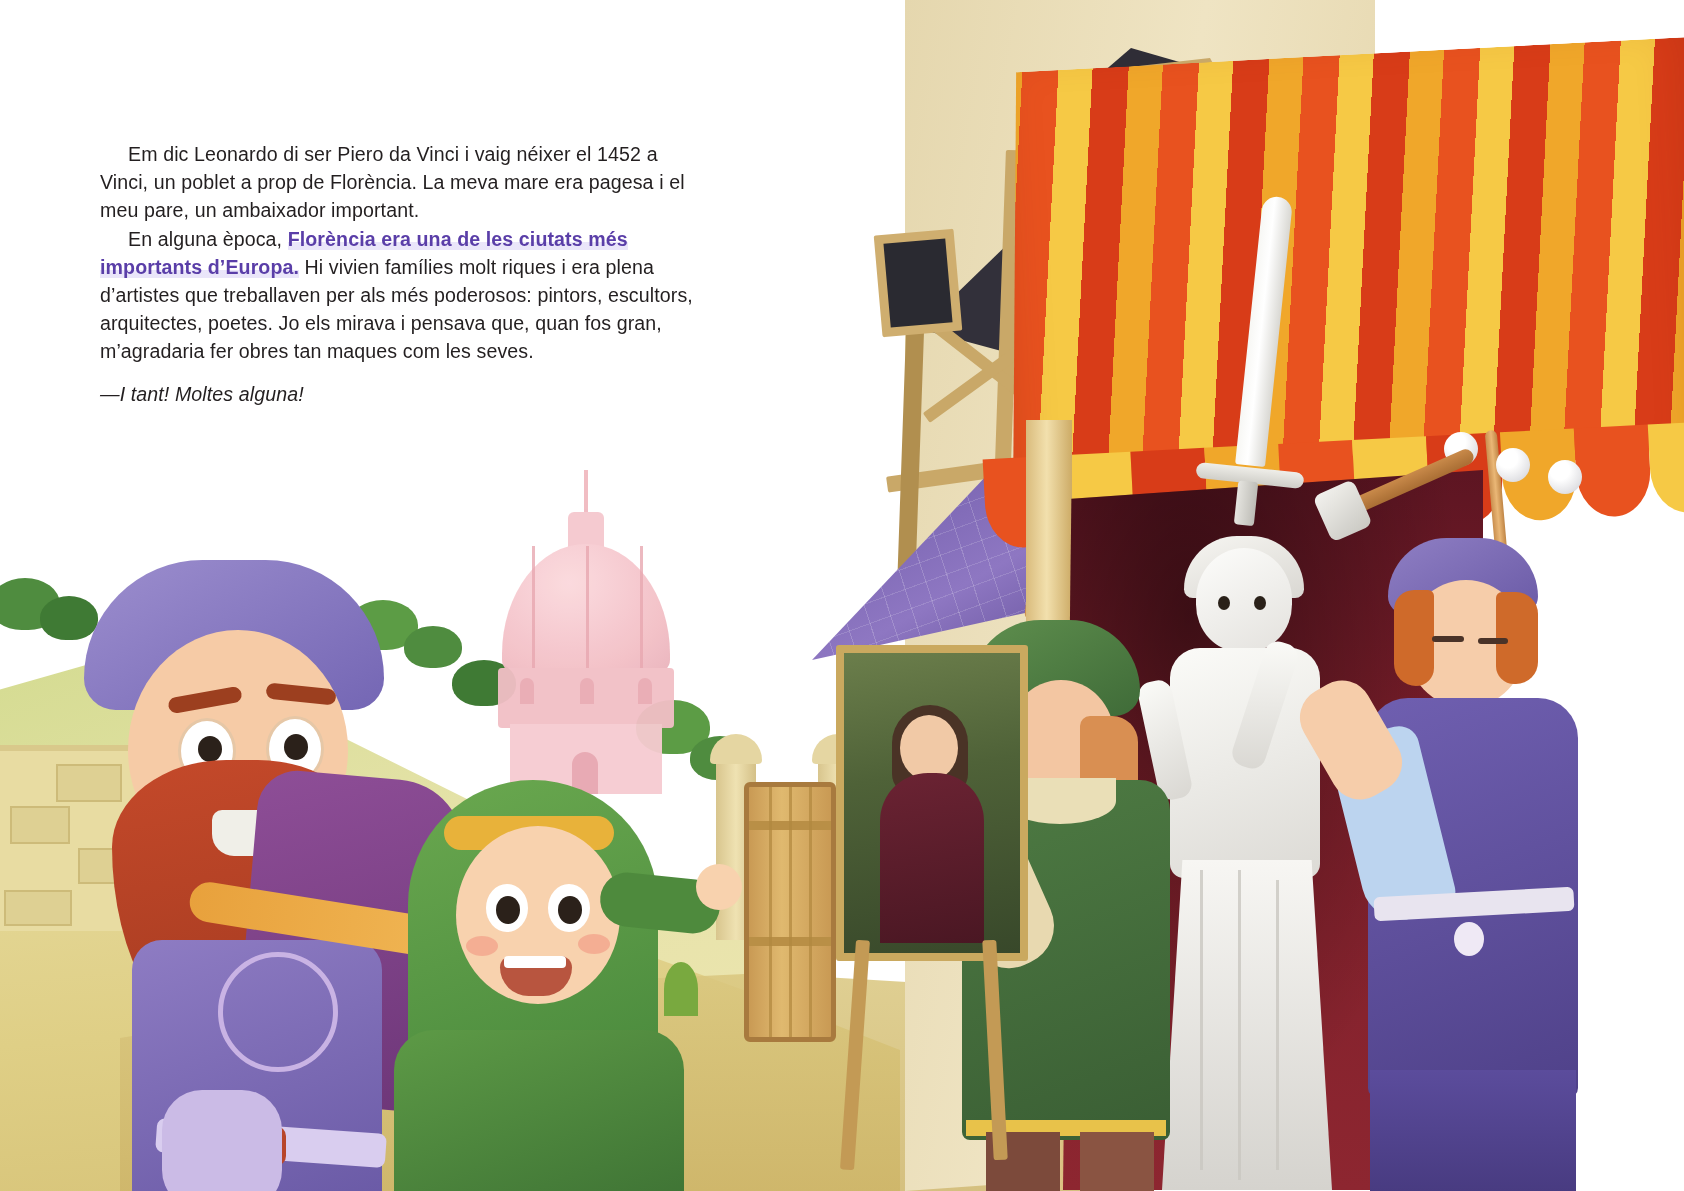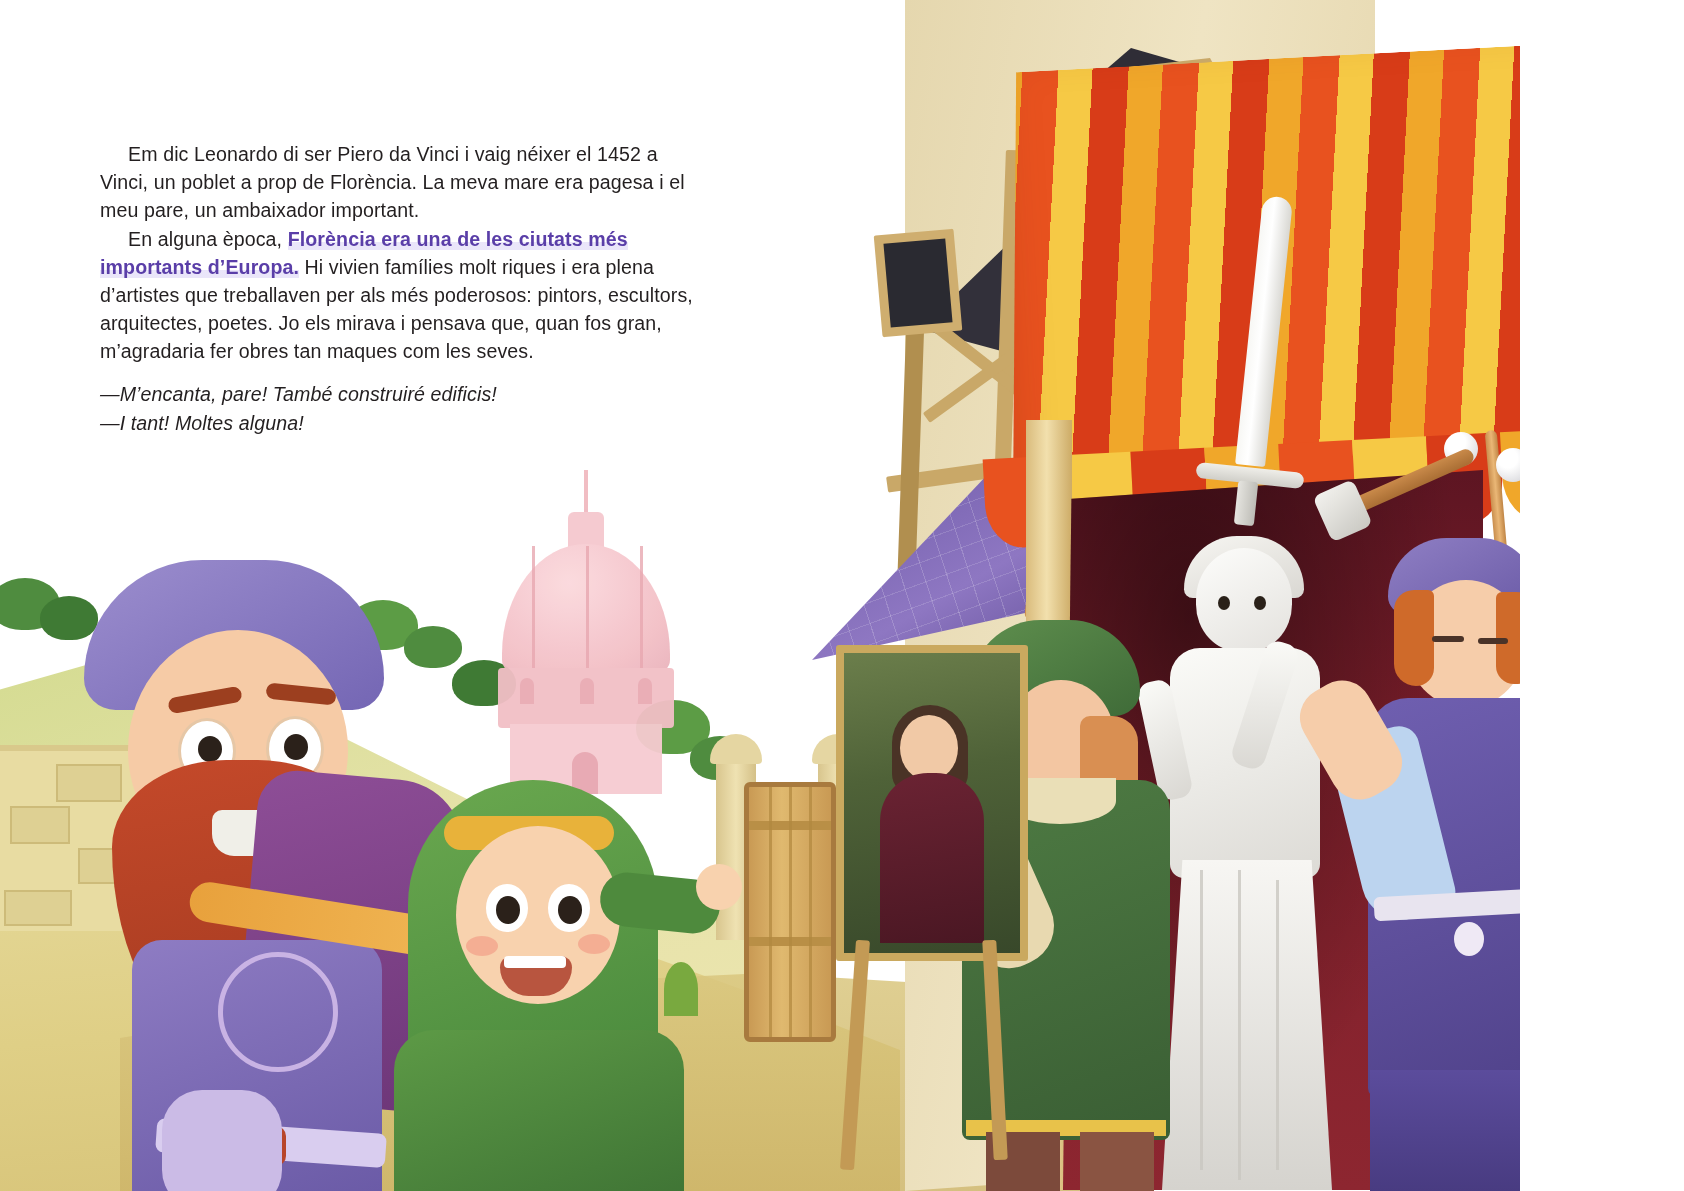--- a/index.html
+++ b/index.html
@@ -6,21 +6,21 @@
     margin: 0;
     padding: 0;
     background: #ffffff;
   }
   body {
     font-family: "Liberation Sans", sans-serif;
   }
 
   .page {
     position: relative;
-    width: 1520px;
+    width: 1684px;
     height: 1191px;
     overflow: hidden;
     background: #ffffff;
   }
 
   
   .illus {
     position: absolute;
     inset: 0;
     overflow: hidden;
@@ -615,18 +615,17 @@
 
     <div class="bush" style="left:664px;top:962px;width:34px;height:54px;background:#79a93f;border-radius:50% 50% 0 0;"></div>
   </div>
 
   <div class="text-col">
     <p class="para">Em dic Leonardo di ser Piero da Vinci i vaig néixer el 1452 a Vinci, un poblet a prop de Florència. La meva mare era pagesa i el meu pare, un ambaixador important.</p>
     <p class="para">
       <span>En alguna època, </span><span class="hl">Florència era una de les ciutats més importants d’Europa.</span><span> Hi vivien famílies molt riques i era plena d’artistes que treballaven per als més poderosos: pintors, escultors, arquitectes, poetes. Jo els mirava i pensava que, quan fos gran, m’agradaria fer obres tan maques com les seves.</span>
     </p>
     <div class="dlg-list">
-      <p class="dialog">—M’encanta, pare! També construiré edificis!</p>
       <p class="dialog">—I tant! Moltes alguna!</p>
     </div>
   </div>
 
 </div>
 
 </body></html>

